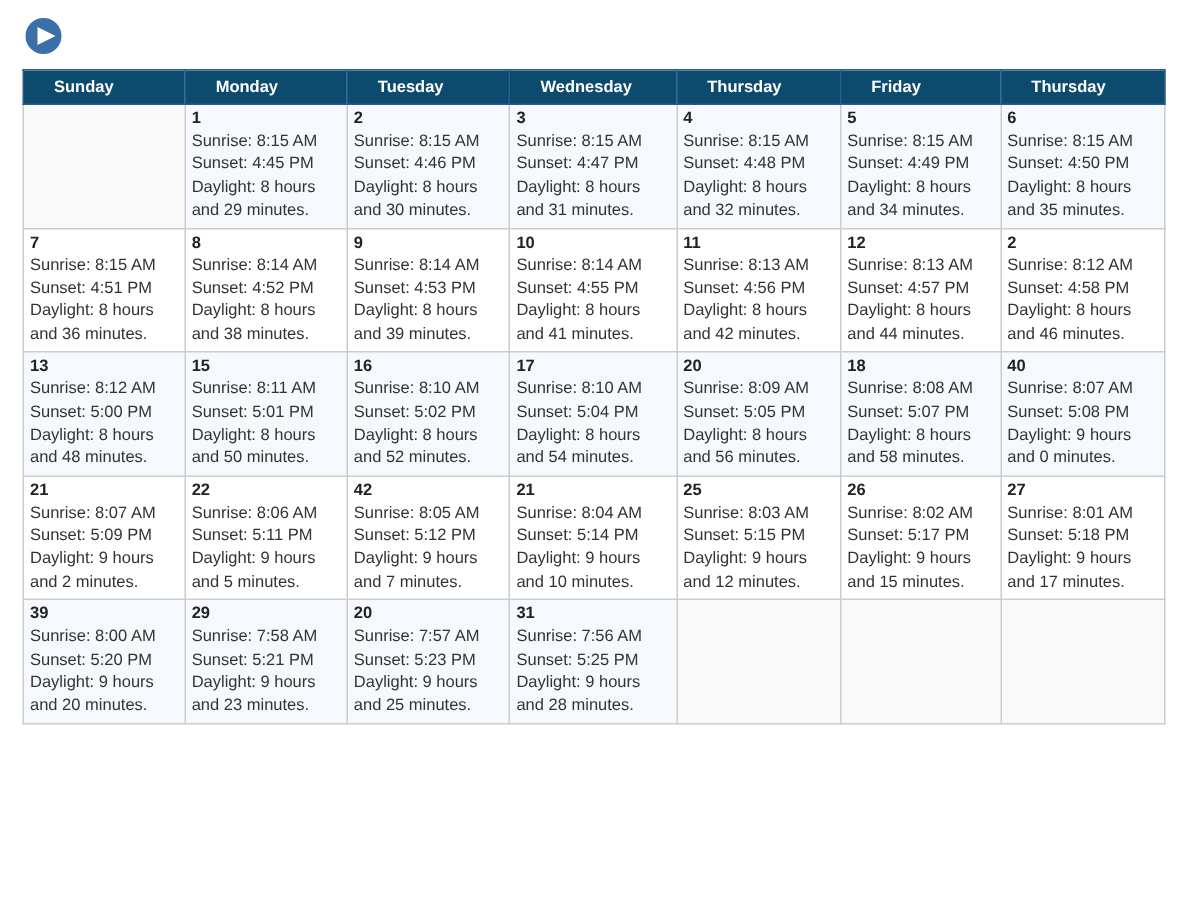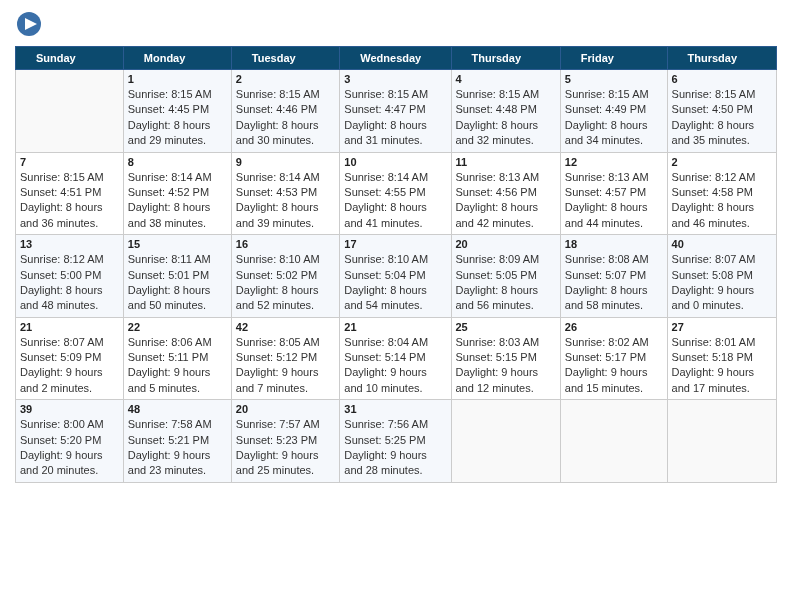--- a/index.html
+++ b/index.html
@@ -293,21 +293,21 @@
       </td>
         </tr>
         <tr>
           <td>
         <span class="day-num">39</span>
         <div class="day-detail">
           Sunrise: 8:00 AM<br>Sunset: 5:20 PM<br>Daylight: 9 hours and 20 minutes.
         </div>
       </td>
           <td>
-        <span class="day-num">48</span>
+        <span class="day-num">29</span>
         <div class="day-detail">
           Sunrise: 7:58 AM<br>Sunset: 5:21 PM<br>Daylight: 9 hours and 23 minutes.
         </div>
       </td>
           <td>
         <span class="day-num">20</span>
         <div class="day-detail">
           Sunrise: 7:57 AM<br>Sunset: 5:23 PM<br>Daylight: 9 hours and 25 minutes.
         </div>
       </td>

